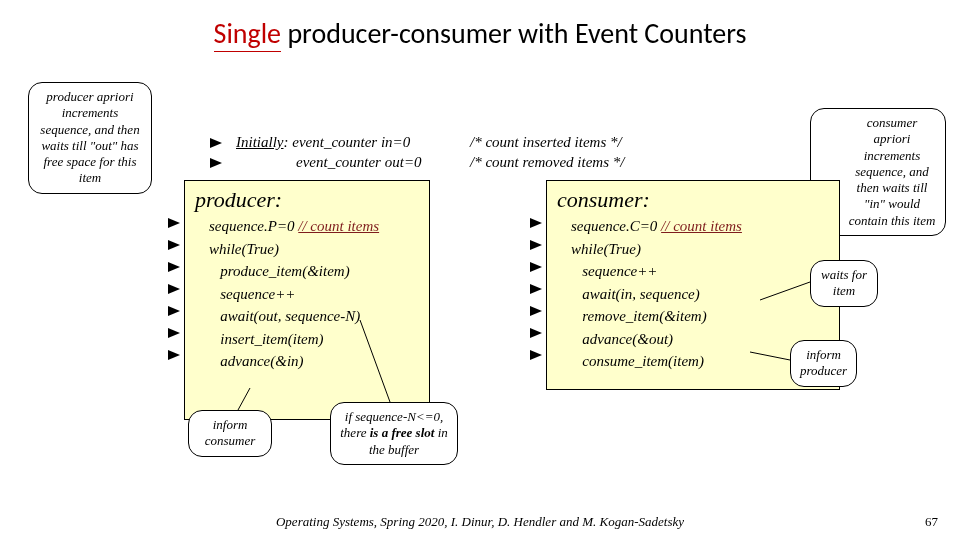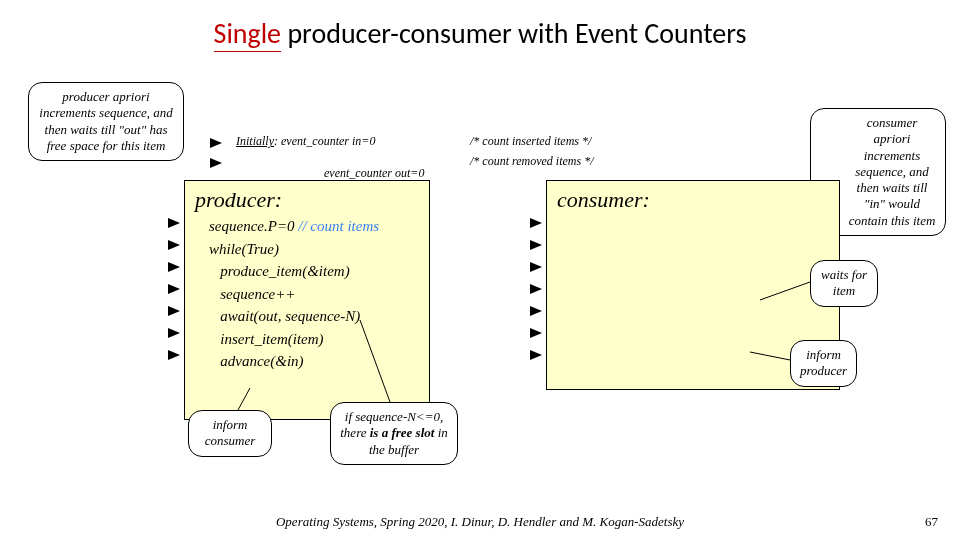--- a/index.html
+++ b/index.html
@@ -45,25 +45,25 @@
   }
   .codebox .code {
     font-style: italic;
     font-family: Georgia, serif;
     font-size: 15px;
     line-height: 1.5;
     padding-left: 14px;
     white-space: pre;
     position: relative;
   }
-  .green { color: #3b82f6; }
+  .green { color: #7f1d1d; text-decoration: underline; }
   .init-row {
     position: absolute;
     font-style: italic;
-    font-size: 12px;
+    font-size: 15px;
   }
   .init-lbl { text-decoration: underline; }
   .footer {
     position: absolute;
     bottom: 10px;
     width: 100%;
     text-align: center;
     font-style: italic;
     font-size: 13px;
   }
@@ -77,44 +77,51 @@
   }
   svg.connector { position: absolute; top: 0; left: 0; pointer-events: none; }
 </style>
 </head>
 <body>
 
 <div class="title">
   <span class="single">Single</span><span> producer-consumer with Event Counters</span>
 </div>
 
-<div class="callout" style="left:28px; top:82px; width:156px;">producer apriori increments sequence, and then waits till "out" has free space for this item</div>
+<div class="callout" style="left:28px; top:82px; width:124px;">producer apriori increments sequence, and then waits till "out" has free space for this item</div>
 
 <div class="callout" style="left:810px; top:108px; width:136px;padding-left:36px;">consumer apriori increments sequence, and then waits till "in" would contain this item</div>
 
 <div class="init-row" style="left:236px; top:134px;">
   <span class="init-lbl">Initially</span><span>: event_counter in=0</span>
 </div>
-<div class="init-row" style="left:296px; top:166px;margin-left:28px;">event_counter out=0</div>
+<div class="init-row" style="left:296px; top:154px;">event_counter out=0</div>
 <div class="init-row" style="left:470px; top:134px;">/* count inserted items */</div>
 <div class="init-row" style="left:470px; top:154px;">/* count removed items */</div>
 
 <div class="codebox" style="left:184px; top:180px; width:246px; height:240px;">
   <div class="hdr">producer:</div>
   <div class="code"><span>sequence.P=0 </span><span class="green">// count items</span>
 <span>while(True)</span>
 <span>   produce_item(&amp;item)</span>
 <span>   sequence++</span>
 <span>   await(out, sequence-N)</span>
 <span>   insert_item(item)</span>
 <span>   advance(&amp;in)</span></div>
 </div>
 
 <div class="codebox" style="left:546px; top:180px; width:294px; height:210px;">
   <div class="hdr">consumer:</div>
+  <div class="code"><span>sequence.C=0 </span><span class="green">// count items</span>
+<span>while(True)</span>
+<span>   sequence++</span>
+<span>   await(in, sequence)</span>
+<span>   remove_item(&amp;item)</span>
+<span>   advance(&amp;out)</span>
+<span>   consume_item(item)</span></div>
 </div>
 
 <div class="callout" style="left:188px; top:410px; width:84px;">inform consumer</div>
 
 <div class="callout" style="left:330px; top:402px; width:128px;">
   <span><i>if sequence-N&lt;=0, there <b>is a free slot</b> in the buffer</i></span>
 </div>
 
 <div class="callout" style="left:810px; top:260px; width:68px;">waits for item</div>
 

